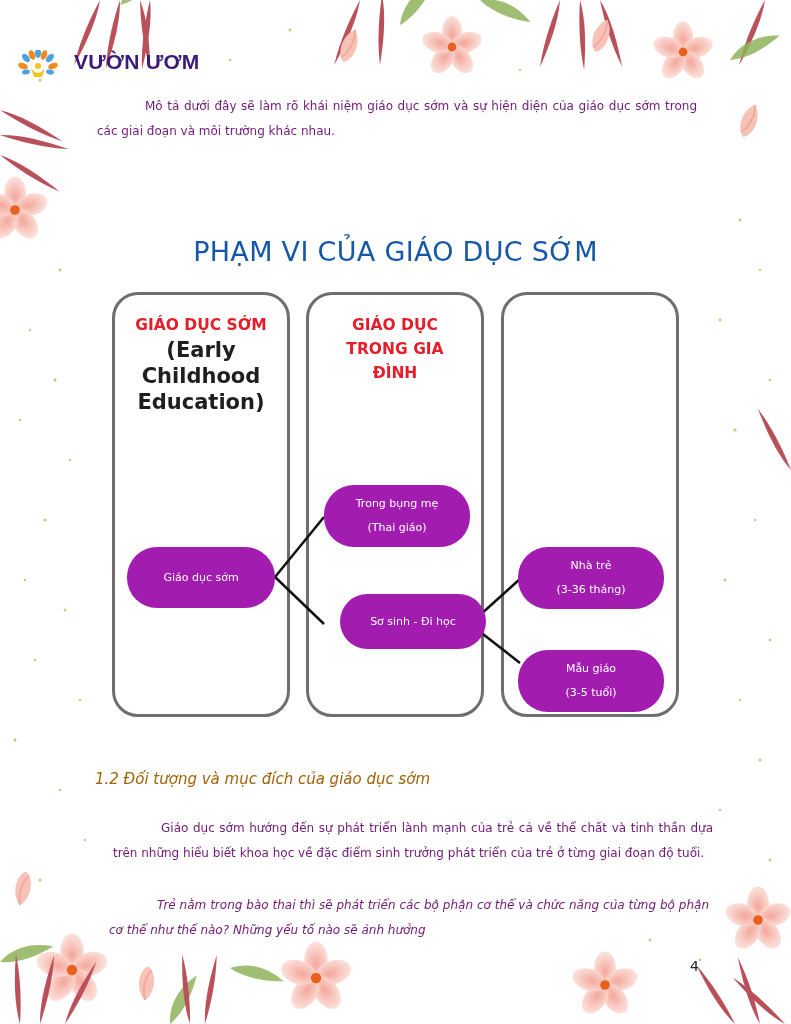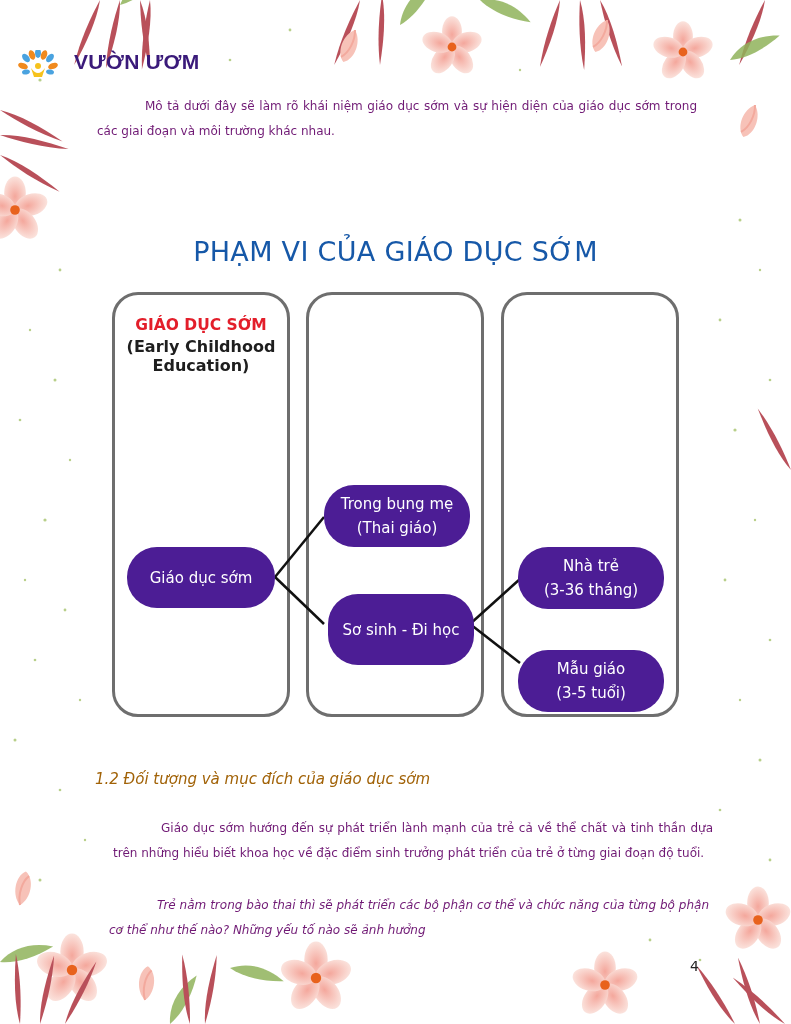--- a/index.html
+++ b/index.html
@@ -22,25 +22,25 @@
     font-family:"DejaVu Sans", sans-serif; font-size:27px; color:#1658a8; font-weight:normal;
     letter-spacing:0.3px;
     margin-top:44px;
   }
   .col {
     position:absolute; top:292px; width:178px; height:425px;
     border:3px solid #6e6e6e; border-radius:26px; box-sizing:border-box;
     text-align:center; background:transparent;
   }
   .col-title { color:#e31e2a; font-size:15.5px; line-height:24px; margin-top:18px; font-weight:bold; padding:0 6px; }
-  .col-sub { color:#1e1e1e; font-size:16px; line-height:19px; font-weight:bold; padding:0 8px; }
+  .col-sub { color:#1e1e1e; font-size:21px; line-height:26px; font-weight:bold; padding:0 8px; }
   .node {
-    position:absolute; background:#4c1d95; color:#fff; border-radius:30px;
+    position:absolute; background:#a21caf; color:#fff; border-radius:30px;
     display:flex; align-items:center; justify-content:center; text-align:center;
-    font-size:15px; line-height:24px; box-sizing:border-box;
+    font-size:11px; line-height:24px; box-sizing:border-box;
   }
   .section-title {
     position:absolute; left:95px; top:770px; font-size:15px; font-style:italic; color:#a16207;
   }
   .page-num { position:absolute; left:690px; top:958px; font-size:14px; color:#222; }
   svg.lines { position:absolute; left:0; top:0; }
 </style>
 </head>
 <body>
 
@@ -193,41 +193,42 @@
 
 <p class="para indent" style="top:80px; margin:14px 0 0 0;">Mô tả dưới đây sẽ làm rõ khái niệm giáo dục sớm và sự hiện diện của giáo dục sớm trong các giai đoạn và môi trường khác nhau.</p>
 
 <div class="heading">PHẠM VI CỦA GIÁO DỤC SỚM</div>
 
 <div class="col" style="left:112px;">
   <div class="col-title">GIÁO DỤC SỚM</div>
   <div class="col-sub">(Early Childhood Education)</div>
 </div>
 <div class="col" style="left:306px;">
+  <div class="col-title" style="padding:0 14px;">GIÁO DỤC TRONG GIA ĐÌNH</div>
 </div>
 <div class="col" style="left:501px;">
 </div>
 
 <svg class="lines" width="791" height="1024">
   <g stroke="#111" stroke-width="2.5" fill="none">
     <line x1="275" y1="577" x2="324" y2="517"></line>
     <line x1="275" y1="577" x2="324" y2="624"></line>
     <line x1="470" y1="624" x2="520" y2="579"></line>
     <line x1="470" y1="624" x2="520" y2="663"></line>
   </g>
 </svg>
 
 <div class="node" style="left:127px; top:547px; width:148px; height:61px;">
   <span>Giáo dục sớm</span>
 </div>
 <div class="node" style="left:324px; top:485px; width:146px; height:62px; flex-direction:column;">
   <span>Trong bụng mẹ</span>
   <span>(Thai giáo)</span>
 </div>
-<div class="node" style="left:328px; top:594px; width:146px; height:71px;">
+<div class="node" style="left:340px; top:594px; width:146px; height:55px;">
   <span>Sơ sinh - Đi học</span>
 </div>
 <div class="node" style="left:518px; top:547px; width:146px; height:62px; flex-direction:column;">
   <span>Nhà trẻ</span>
   <span>(3-36 tháng)</span>
 </div>
 <div class="node" style="left:518px; top:650px; width:146px; height:62px; flex-direction:column;">
   <span>Mẫu giáo</span>
   <span>(3-5 tuổi)</span>
 </div>

